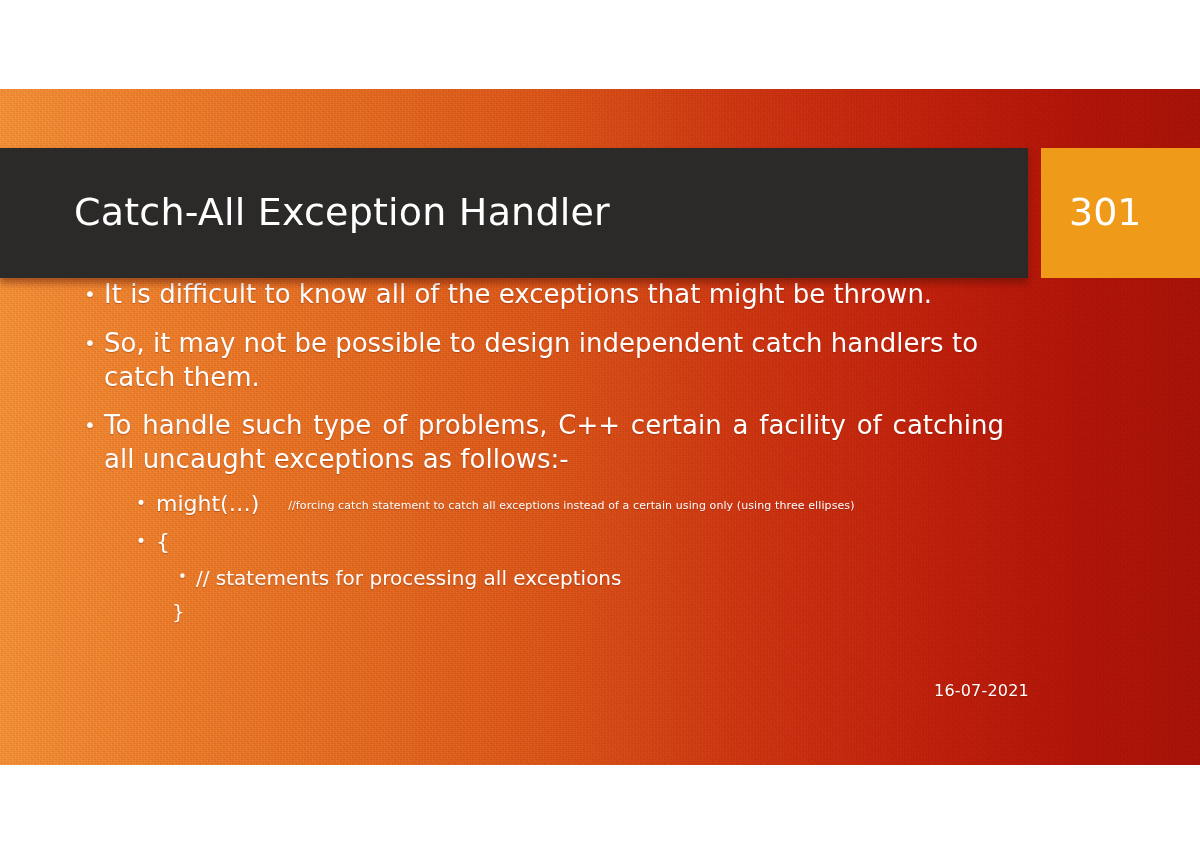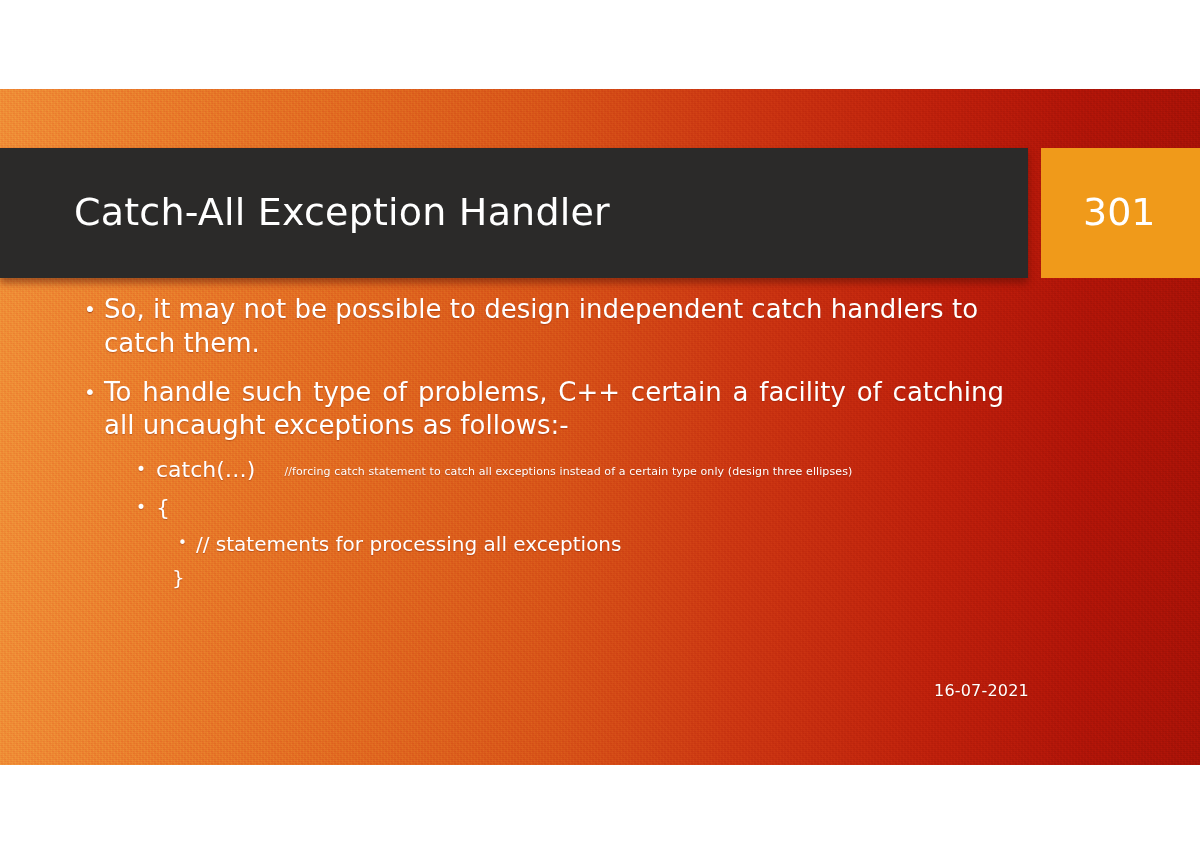--- a/index.html
+++ b/index.html
@@ -98,21 +98,21 @@
     height: 130px;
     background: #F09A1A;
     display: flex;
     align-items: center;
     z-index: 3;
   }
   #number-text {
     color: #FFFFFF;
     font-size: 38px;
     font-weight: 400;
-    padding-left: 42px;
+    padding-left: 28px;
     line-height: 1.1;
   }
 
   
   #body-content {
     position: absolute;
     left: 0;
     top: 189px;  
     width: 1200px;
     z-index: 2;
@@ -221,40 +221,41 @@
     <div id="number-badge">
       <div id="number-text">301</div>
     </div>
 
     <div id="body-content">
 
       <div class="lvl1-wrap">
 
         <div class="lvl1 b1">
           <span class="bullet">•</span>
+          <span>It is difficult to know all of the exceptions that might be thrown.</span>
         </div>
 
         <div class="lvl1 b2">
           <span class="bullet">•</span>
           <span>So, it may not be possible to design independent catch handlers to catch them.</span>
         </div>
 
         <div class="lvl1 b3 just">
           <span class="bullet">•</span>
           <span>To handle such type of problems, C++ certain a facility of catching all uncaught exceptions as follows:-</span>
         </div>
 
       </div>
 
       <div class="lvl2-wrap">
 
         <div class="lvl2">
           <span class="bullet">•</span>
-          <span>catch(…)</span>
-          <span class="codecomment">//forcing catch statement to catch all exceptions instead of  a certain type only (design three ellipses)</span>
+          <span>might(…)</span>
+          <span class="codecomment">//forcing catch statement to catch all exceptions instead of  a certain using only (using three ellipses)</span>
         </div>
 
         <div class="lvl2 gap">
           <span class="bullet">•</span>
           <span>{</span>
         </div>
 
       </div>
 
       <div class="lvl3-wrap">

